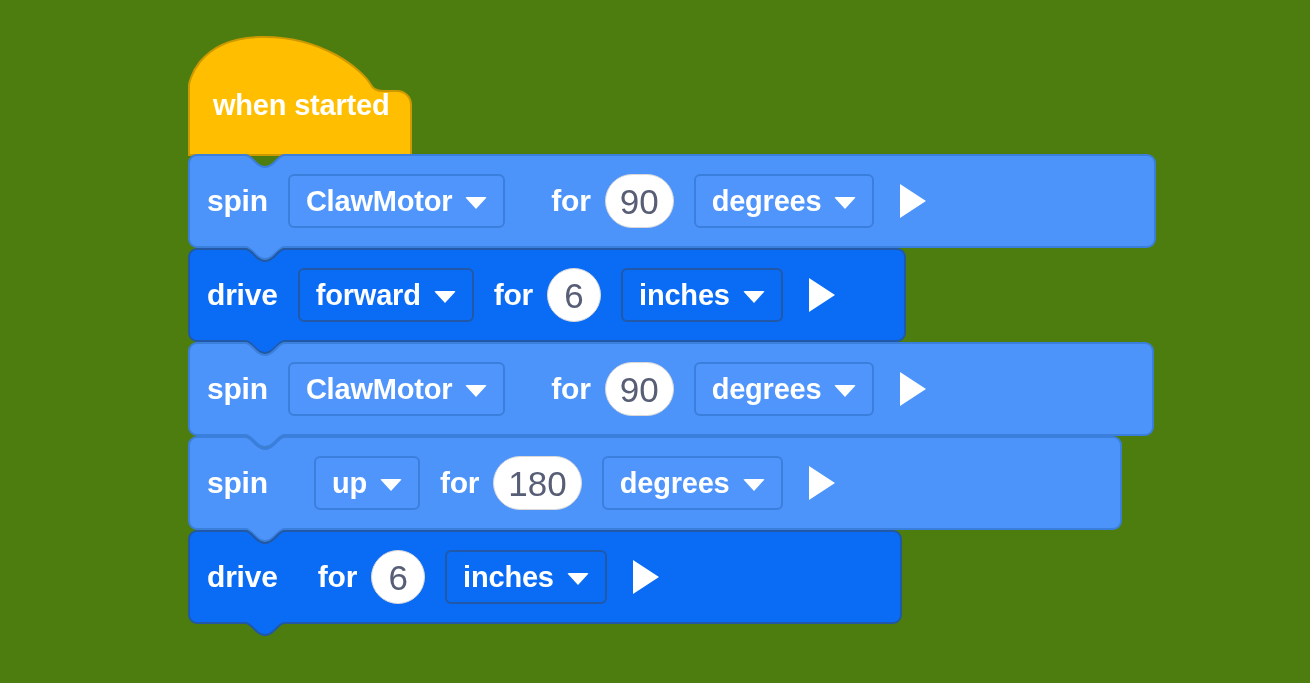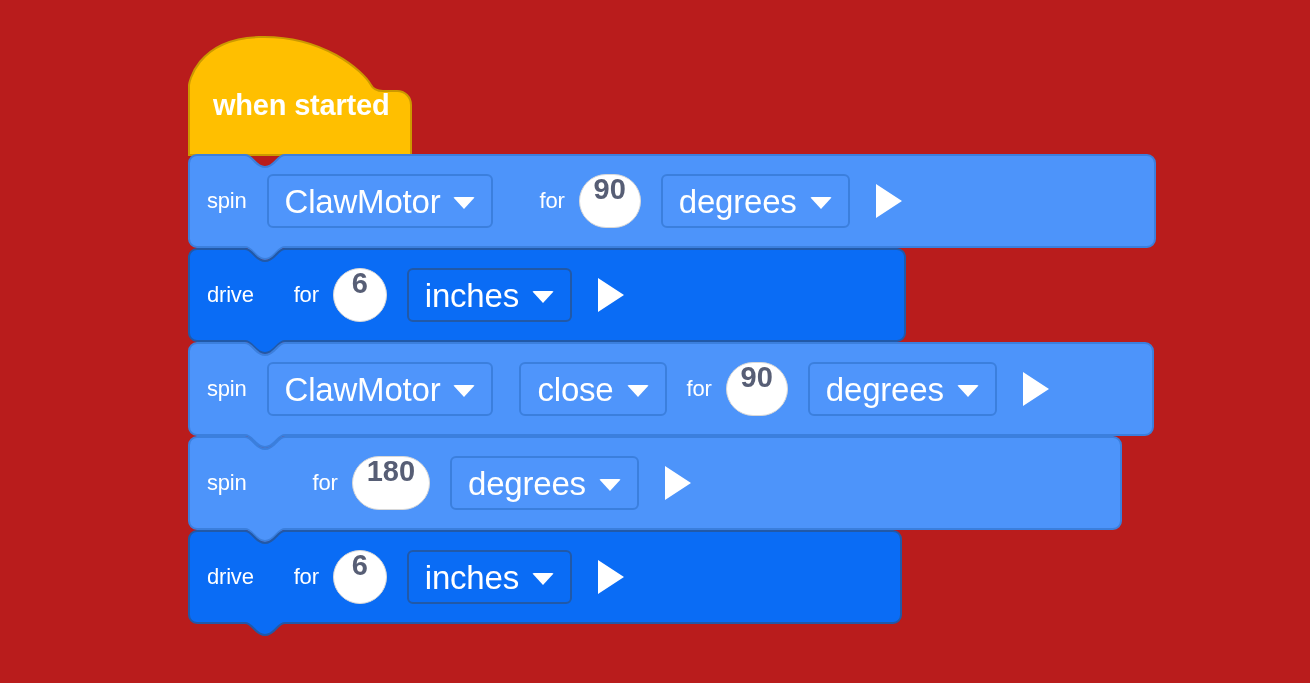--- a/index.html
+++ b/index.html
@@ -12,21 +12,21 @@
     width: 1310px;
     height: 683px;
     overflow: hidden;
     font-family: "Liberation Sans", sans-serif;
     -webkit-font-smoothing: antialiased;
   }
   #canvas {
     position: relative;
     width: 1310px;
     height: 683px;
-    background: #b91c1c;
+    background: #4d7c0f;
   }
   .block {
     position: absolute;
   }
   .block svg {
     position: absolute;
     top: 0;
     left: 0;
     overflow: visible;
   }
@@ -34,22 +34,22 @@
     position: absolute;
     top: 0;
     left: 0;
     height: 100%;
     display: flex;
     align-items: center;
     box-sizing: border-box;
   }
   .lbl {
     color: #ffffff;
-    font-size: 22px;
-    font-weight: normal;
+    font-size: 30px;
+    font-weight: bold;
     letter-spacing: -0.2px;
     white-space: nowrap;
     line-height: 1;
   }
   .field {
     display: flex;
     align-items: center;
     justify-content: center;
     height: 54px;
     box-sizing: border-box;
@@ -60,48 +60,49 @@
   .field-spin {
     background: #4f95fb;
     border: 2px solid #3b7fdd;
   }
   .field-drive {
     background: #0a6cf5;
     border: 2px solid #2159a8;
   }
   .field .ftext {
     color: #ffffff;
-    font-size: 33px;
-    font-weight: normal;
+    font-size: 29px;
+    font-weight: bold;
     line-height: 1;
     letter-spacing: -0.2px;
   }
   .caret {
     width: 0;
     height: 0;
     margin-left: 13px;
     margin-top: 3px;
     border-left: 11px solid transparent;
     border-right: 11px solid transparent;
     border-top: 12px solid #ffffff;
     border-radius: 2px;
   }
   .numval {
     display: flex;
+    align-items: center;
     justify-content: center;
     height: 54px;
     min-width: 54px;
     padding: 0 14px;
     box-sizing: border-box;
     background: #ffffff;
     border: 1px solid #d8d8d8;
     border-radius: 30px;
     color: #575e75;
-    font-size: 29px;
-    font-weight: bold;
+    font-size: 35px;
+    font-weight: normal;
     line-height: 1;
   }
   .playbtn {
     width: 0;
     height: 0;
     border-top: 17px solid transparent;
     border-bottom: 17px solid transparent;
     border-left: 26px solid #ffffff;
   }
   .gap-s { width: 14px; }
@@ -197,20 +198,24 @@
                L96,92
                C88,92 86,104 76,104
                C66,104 64,92 56,92
                L8,92
                C3.6,92 0,88.4 0,84
                Z" fill="#0a6cf5" stroke="#2159a8" stroke-width="2"></path>
     </svg>
     <div class="row" style="left:18px; height:92px;">
       <span class="lbl">drive</span>
       <span class="gap-m"></span>
+      <div class="field field-drive">
+        <span class="ftext">forward</span>
+        <span class="caret"></span>
+      </div>
       <span class="gap-m"></span>
       <span class="lbl">for</span>
       <span class="gap-s"></span>
       <div class="numval">
         <span>6</span>
       </div>
       <span class="gap-m"></span>
       <div class="field field-drive">
         <span class="ftext">inches</span>
         <span class="caret"></span>
@@ -239,24 +244,20 @@
                Z" fill="#4d94fa" stroke="#3b7fdd" stroke-width="2"></path>
     </svg>
     <div class="row" style="left:18px; height:92px;">
       <span class="lbl">spin</span>
       <span class="gap-m"></span>
       <div class="field field-spin">
         <span class="ftext">ClawMotor</span>
         <span class="caret"></span>
       </div>
       <span class="gap-l"></span>
-      <div class="field field-spin">
-        <span class="ftext">close</span>
-        <span class="caret"></span>
-      </div>
       <span class="gap-m"></span>
       <span class="lbl">for</span>
       <span class="gap-s"></span>
       <div class="numval">
         <span>90</span>
       </div>
       <span class="gap-m"></span>
       <div class="field field-spin">
         <span class="ftext">degrees</span>
         <span class="caret"></span>
@@ -281,20 +282,24 @@
                C88,92 86,104 76,104
                C66,104 64,92 56,92
                L8,92
                C3.6,92 0,88.4 0,84
                Z" fill="#4d94fa" stroke="#3b7fdd" stroke-width="2"></path>
     </svg>
     <div class="row" style="left:18px; height:92px;">
       <span class="lbl">spin</span>
       <span class="gap-m"></span>
       <span class="gap-l"></span>
+      <div class="field field-spin">
+        <span class="ftext">up</span>
+        <span class="caret"></span>
+      </div>
       <span class="gap-m"></span>
       <span class="lbl">for</span>
       <span class="gap-s"></span>
       <div class="numval">
         <span>180</span>
       </div>
       <span class="gap-m"></span>
       <div class="field field-spin">
         <span class="ftext">degrees</span>
         <span class="caret"></span>

